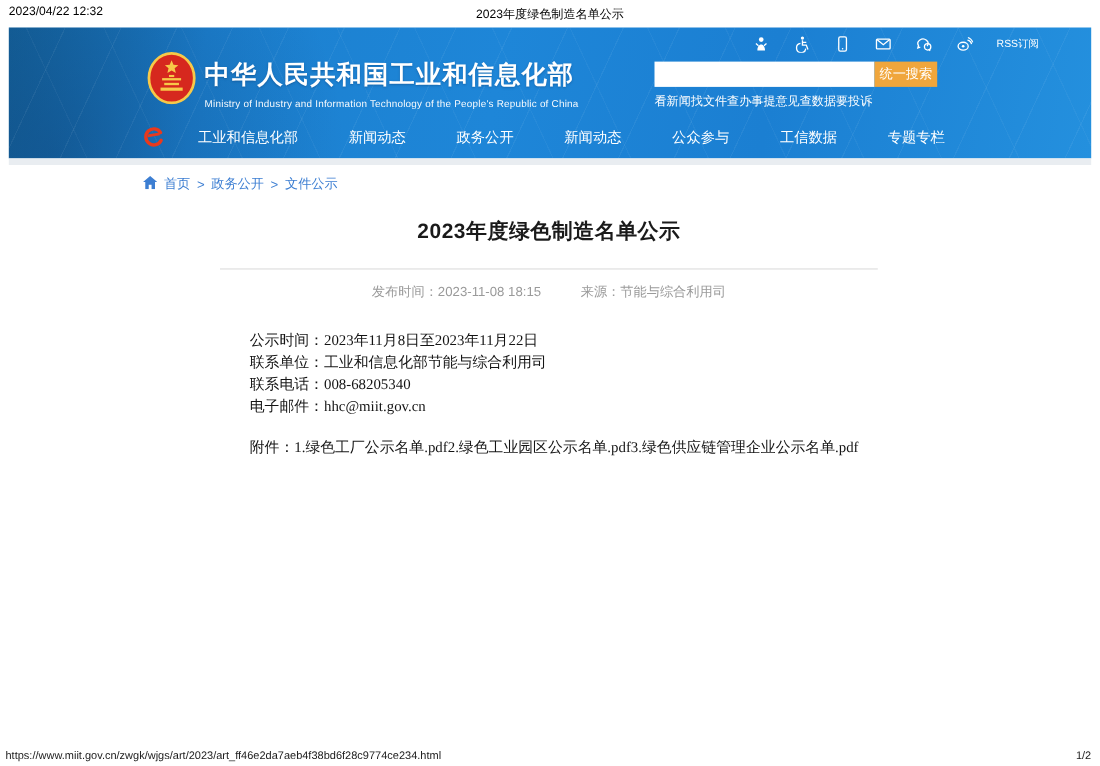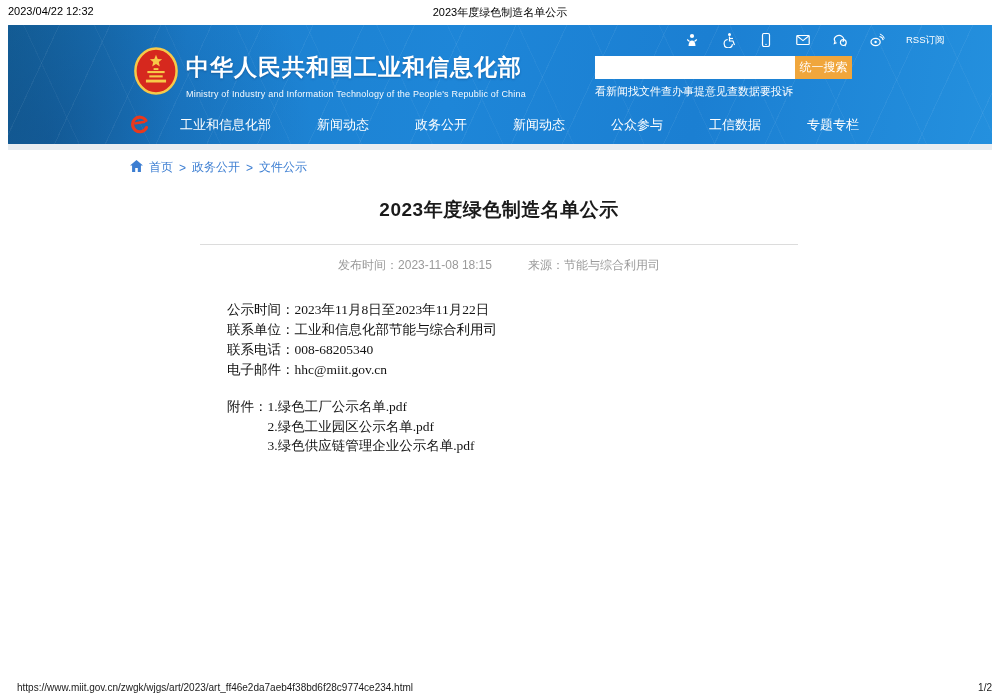--- a/index.html
+++ b/index.html
@@ -2,21 +2,21 @@
 <html><head>
 <meta charset="utf-8">
 <style>
   * { margin:0; padding:0; box-sizing:border-box; }
   html,body { background:#ffffff; }
   body { width:1000px; height:696px; font-family:"Liberation Sans","DejaVu Sans",sans-serif; position:relative; overflow:hidden; }
 
   
   .print-date { position:absolute; left:8px; top:5px; font-size:11px; color:#000; }
   .print-title { position:absolute; left:0; right:0; top:5px; text-align:center; font-size:11px; color:#000; }
-  .print-footer { position:absolute; left:5px; right:8px; bottom:3px; display:flex; justify-content:space-between; font-size:10px; color:#1a1a1a;margin-left:12px; }
+  .print-footer { position:absolute; left:5px; right:8px; bottom:3px; display:flex; justify-content:space-between; font-size:10px; color:#1a1a1a; }
 
   
   .banner { position:absolute; left:8px; top:25px; width:984px; height:119px;
     background:linear-gradient(100deg,#15659f 0%,#1c80cf 18%,#1e86d8 45%,#1b7fd2 70%,#2490de 100%);
     overflow:hidden; }
   .banner::before { content:""; position:absolute; inset:0;
     background:
       repeating-linear-gradient(115deg, rgba(255,255,255,0.055) 0 1px, transparent 1px 46px),
       repeating-linear-gradient(65deg, rgba(255,255,255,0.04) 0 1px, transparent 1px 64px),
       radial-gradient(circle at 4% 95%, rgba(10,50,100,0.35), transparent 28%);
@@ -50,21 +50,21 @@
   .crumb-sep { color:#3c7ed2; }
 
   
   .article { position:absolute; left:200px; top:197px; width:598px; color:#111; }
   .article-title { text-align:center; font-size:19px; font-weight:bold; color:#1a1a1a; letter-spacing:0.5px; }
   .title-rule { border:none; border-top:1px solid #dcdcdc; margin-top:21px; }
   .meta { margin-top:12px; display:flex; justify-content:center; gap:36px; color:#9a9a9a; font-size:12px; }
   .body-text { margin-top:35px; font-family:"Liberation Serif","DejaVu Serif",serif; font-size:13.5px; line-height:20px; text-align:justify; text-indent:2em; color:#141414; }
   .info-block { margin-top:26px; padding-left:2em; font-family:"Liberation Serif","DejaVu Serif",serif; font-size:13.5px; line-height:20px; color:#141414; }
   .attach { margin-top:17px; padding-left:2em; display:flex; font-family:"Liberation Serif","DejaVu Serif",serif; font-size:13.5px; line-height:19.5px; color:#141414; }
-  .attach-items { display:flex; flex-direction:column; }
+  .attach-items { display:flex; flex-direction:row;align-items:center; }
   .attach-item { color:#141414; cursor:pointer; }
 </style>
 </head>
 <body>
 
 <div class="print-date">2023/04/22 12:32</div>
 <div class="print-title">2023年度绿色制造名单公示</div>
 
 <div class="banner">
   <span class="emblem">

